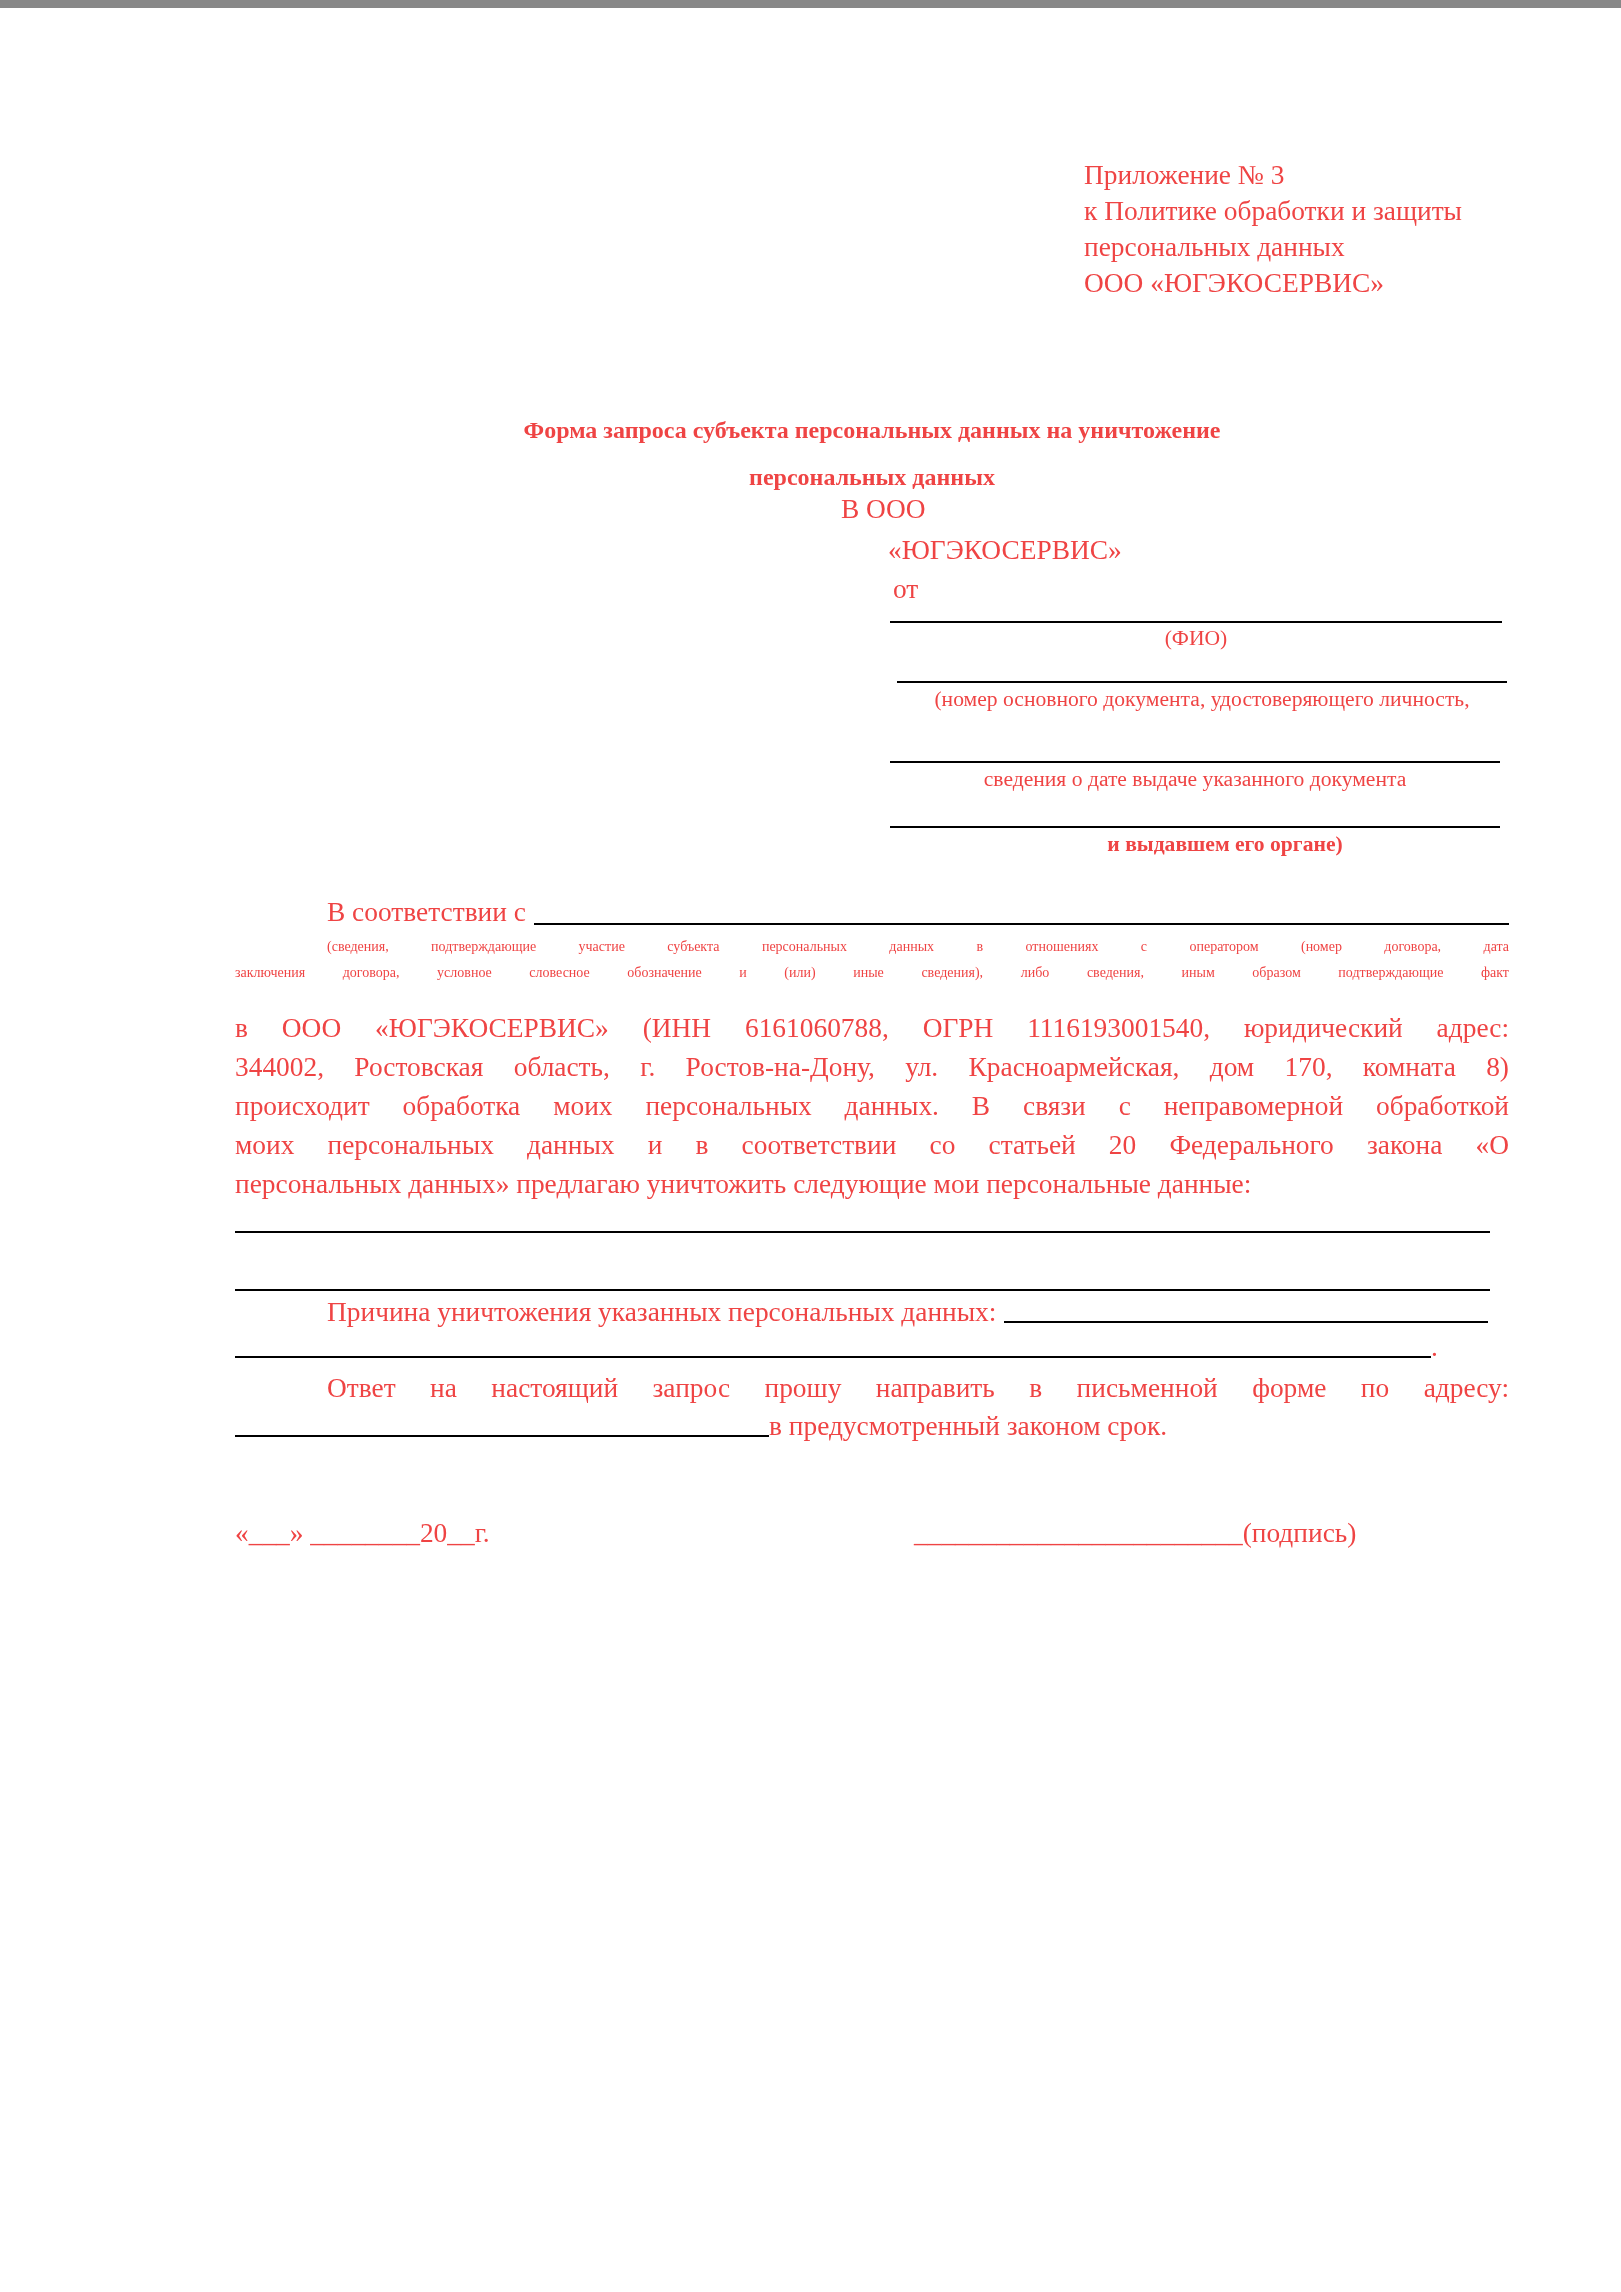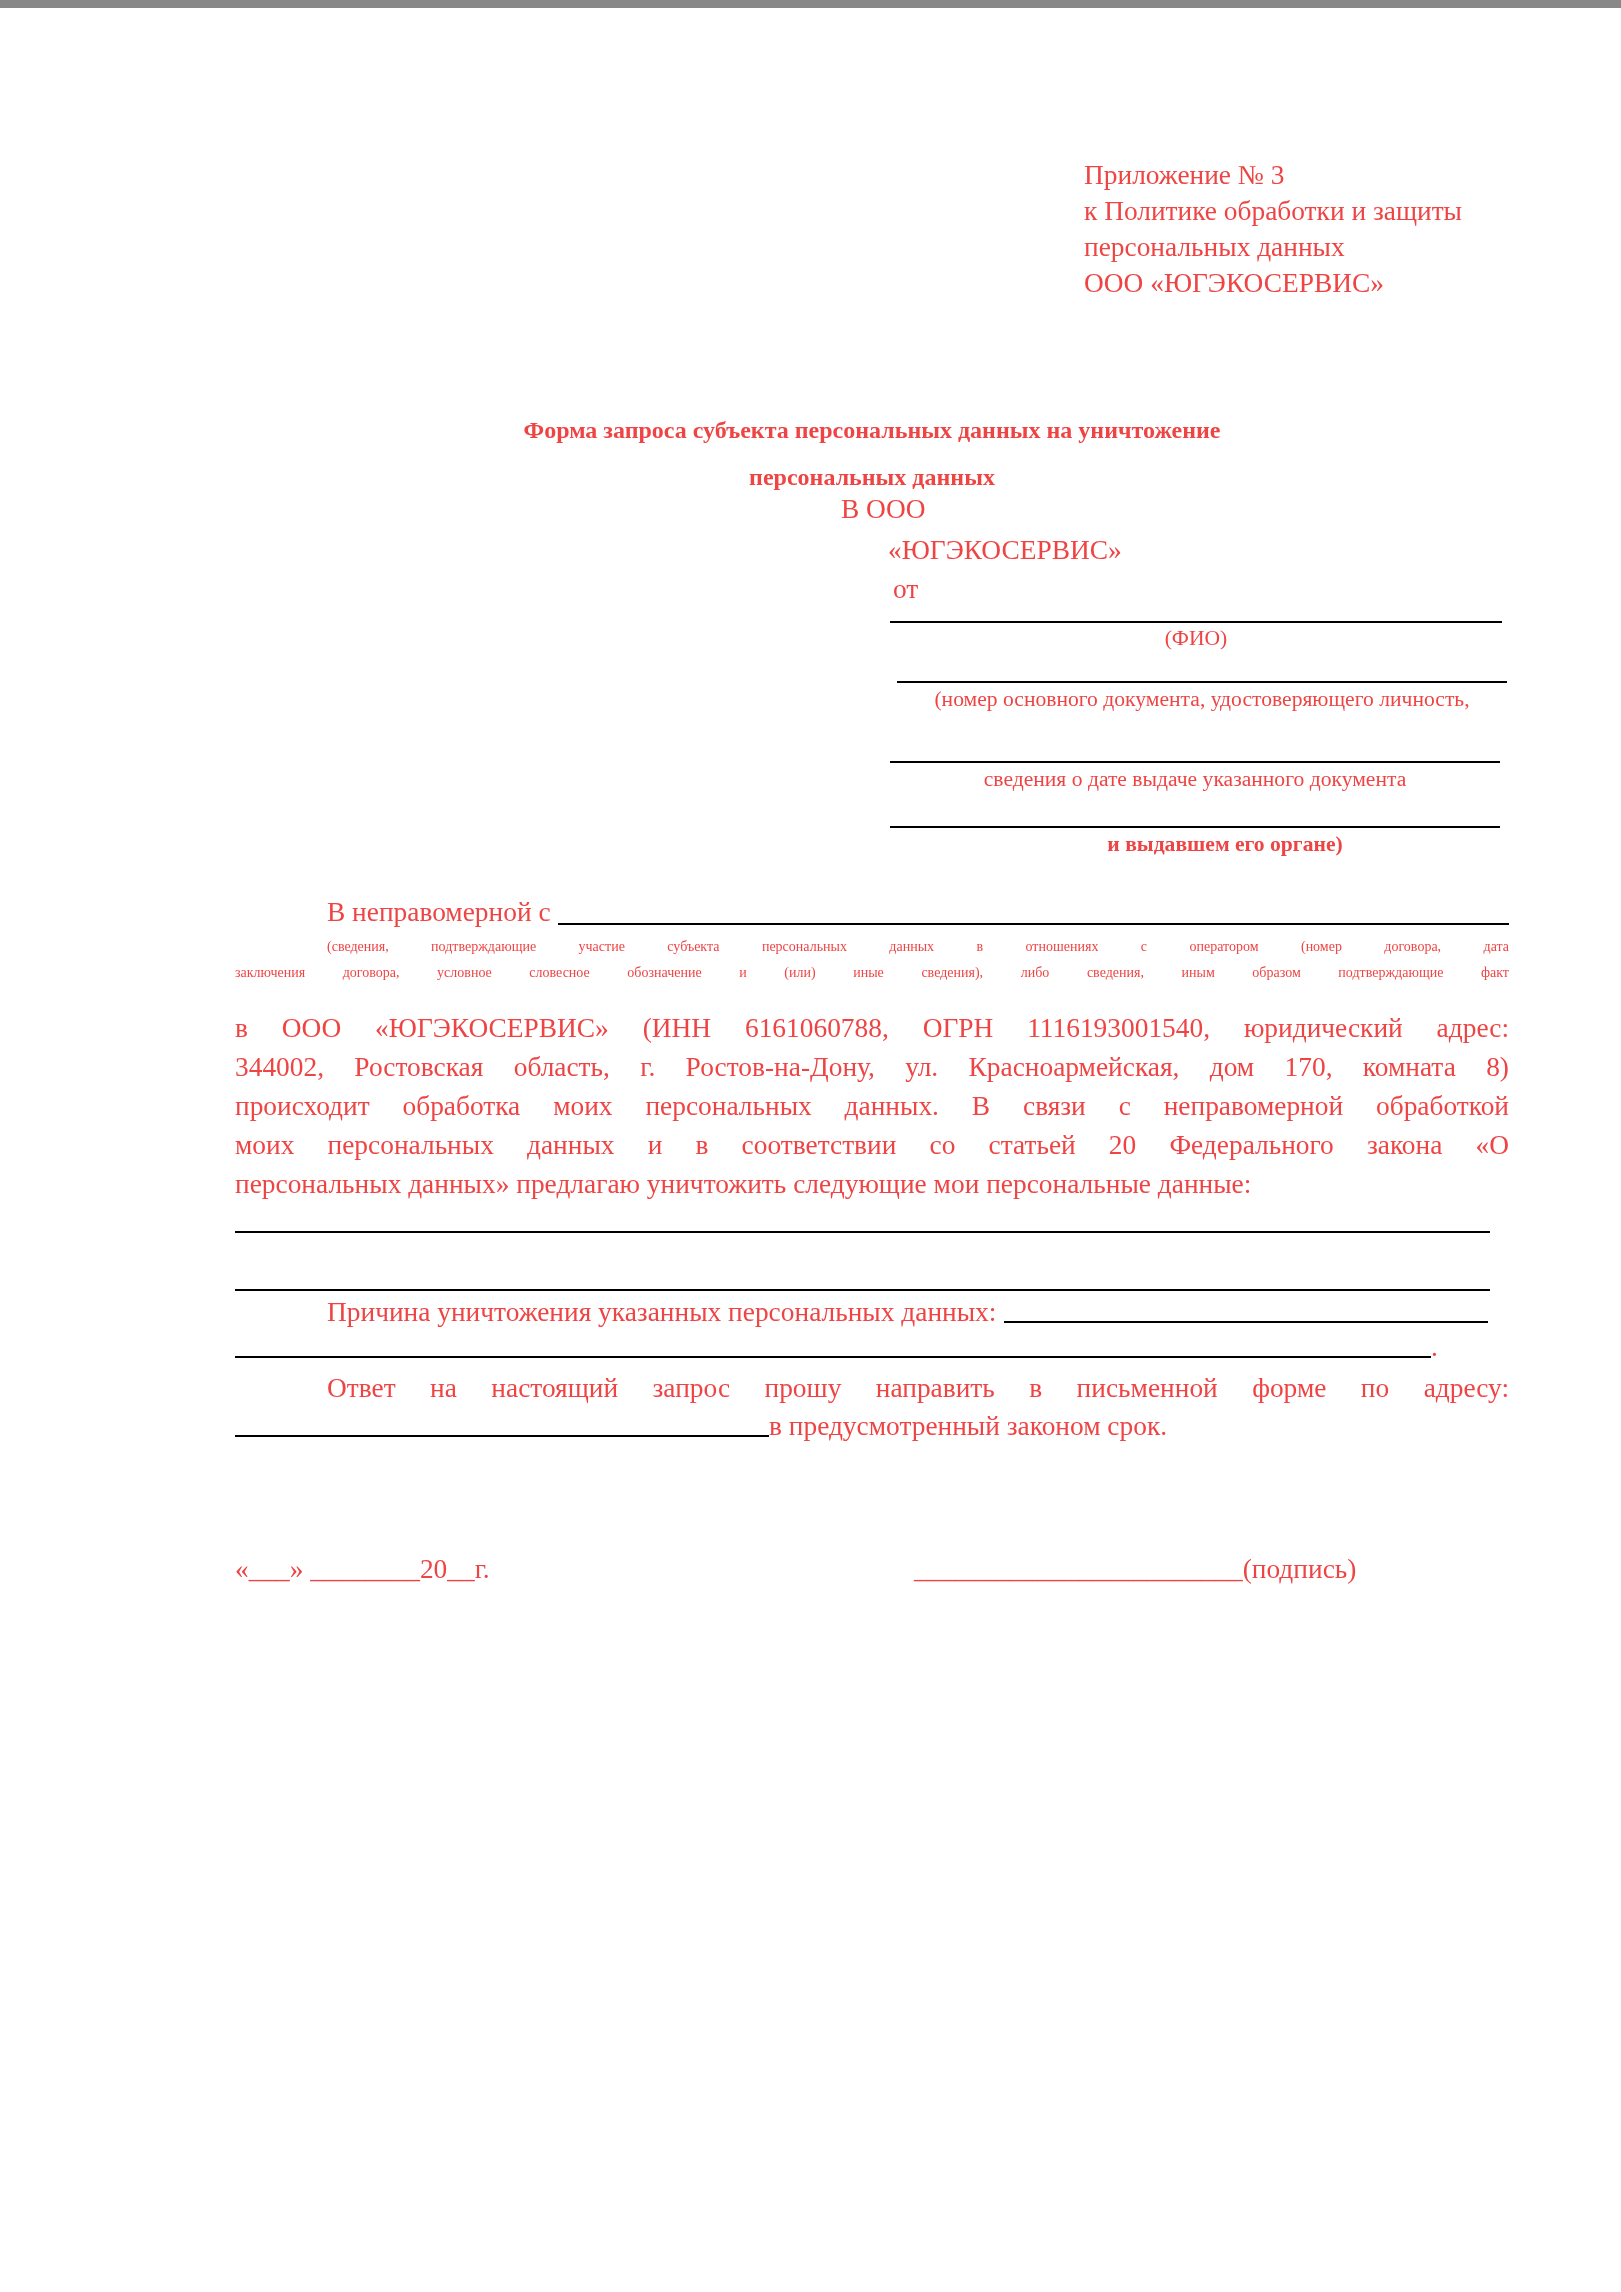--- a/index.html
+++ b/index.html
@@ -54,21 +54,21 @@
   <div class="abs fline" style="top:673px;left:897px;width:610px;"></div>
   <div class="abs fcap" style="top:679px;left:897px;width:610px;">(номер основного документа, удостоверяющего личность,</div>
 
   <div class="abs fline" style="top:753px;left:890px;width:610px;"></div>
   <div class="abs fcap" style="top:759px;left:890px;width:610px;">сведения о дате выдаче указанного документа</div>
 
   <div class="abs fline" style="top:818px;left:890px;width:610px;"></div>
   <div class="abs fcap" style="top:824px;left:920px;width:610px;font-weight:bold;">и выдавшем его органе)</div>
 
   <div class="abs flex-row" style="top:888px;left:235px;width:1274px;">
-    <span class="indent" style="padding-right:7.8px;">В неправомерной с</span>
+    <span class="indent" style="padding-right:7.8px;">В соответствии с</span>
     <span class="fill-line"></span>
   </div>
 
   <div class="abs note" style="top:926px;left:235px;">
     <div class="jl indent">(сведения, подтверждающие участие субъекта персональных данных в отношениях с оператором (номер договора, дата</div>
     <div class="jl">заключения договора, условное словесное обозначение и (или) иные сведения), либо сведения, иным образом подтверждающие факт</div>
   </div>
 
   <div class="abs body-par" style="top:1001px;left:235px;">
     <div class="jl">в ООО «ЮГЭКОСЕРВИС»  (ИНН 6161060788, ОГРН 1116193001540, юридический адрес:</div>
@@ -91,19 +91,19 @@
     <span>.</span>
   </div>
 
   <div class="abs jl indent" style="top:1366px;left:235px;width:1274px;line-height:29px;box-sizing:border-box;">Ответ на настоящий запрос прошу направить в письменной форме по адресу:</div>
 
   <div class="abs flex-row" style="top:1404px;left:235px;width:1274px;line-height:29px;">
     <span class="fill-line" style="flex:0 0 534px;"></span>
     <span>в предусмотренный законом срок.</span>
   </div>
 
-  <div class="abs sig-row" style="top:1546px;left:235px;">
+  <div class="abs sig-row" style="top:1510px;left:235px;">
     <span>«___» ________20__г.</span>
     <span class="sig-right"><span>________________________</span><span>(подпись)</span></span>
   </div>
 
 </div>
 
 
 </body></html>

